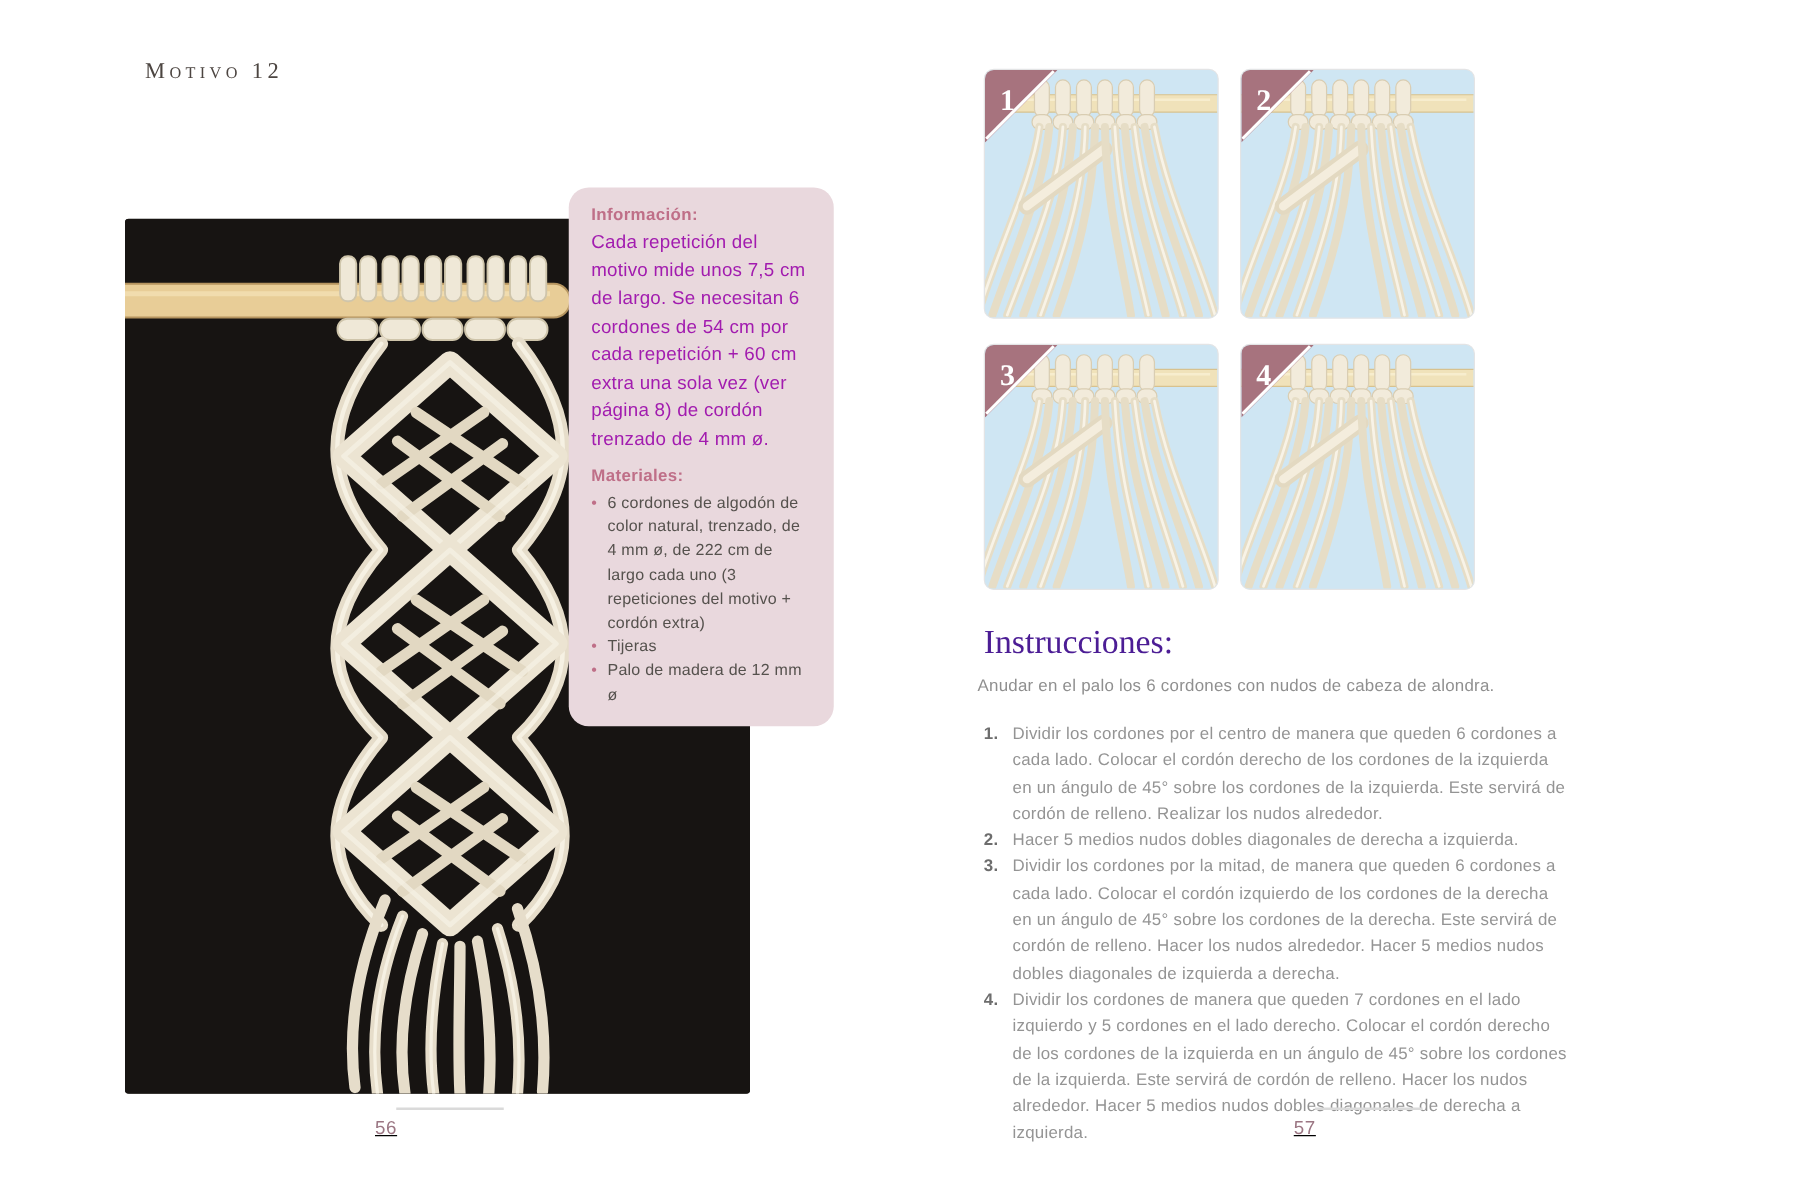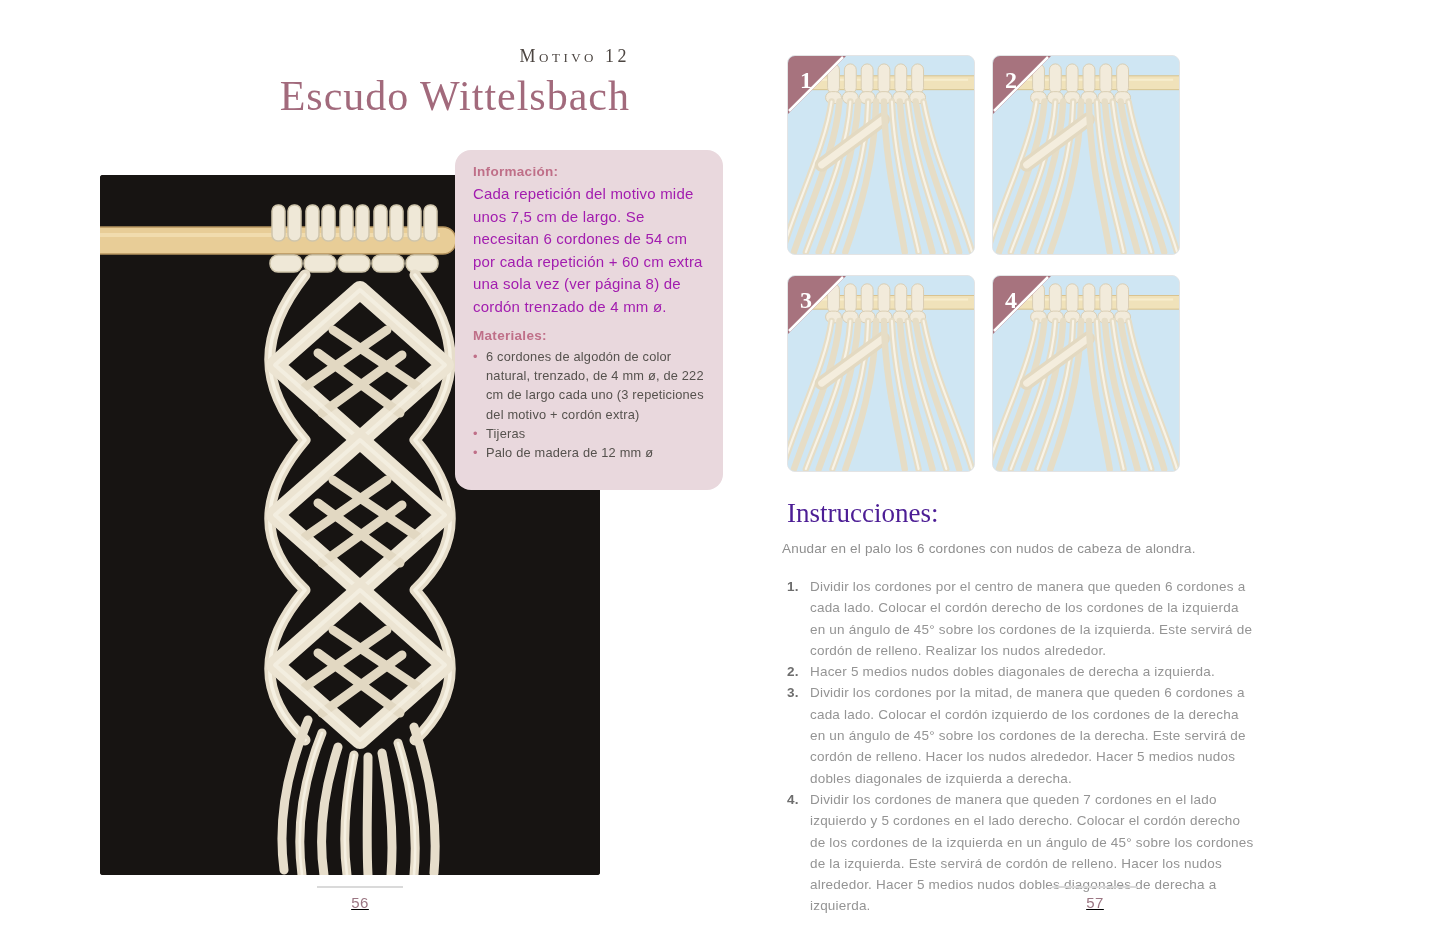--- a/index.html
+++ b/index.html
@@ -10,23 +10,23 @@
     width: 1445px;
     height: 952px;
     background: #ffffff;
     overflow: hidden;
     margin: 0 auto;
   }
 
   
   .title-block {
     position: absolute;
-    left: 100px; top: 46px;
+    left: 116px; top: 46px;
     width: 530px;
-    text-align: right;
+    text-align: left;
   }
   .motif-label {
     font-family: "Liberation Serif", serif;
     font-variant: small-caps;
     letter-spacing: 3.5px;
     font-size: 18px;
     color: #4c4541;
   }
   .page-title {
     font-family: "Liberation Serif", serif;
@@ -43,24 +43,24 @@
     width: 500px; height: 700px;
     border-radius: 3px;
     overflow: hidden;
     background: #171412;
   }
   .main-photo svg { display: block; width: 100%; height: 100%; }
 
   .info-box {
     position: absolute;
     left: 455px; top: 150px;
-    width: 268px;
+    width: 212px;
     background: #e9d8dd;
     border-radius: 16px;
-    padding: 14px 16px 28px 18px;
+    padding: 14px 16px 16px 18px;
     z-index: 3;
   }
   .info-box h3 {
     font-size: 13.5px;
     font-weight: bold;
     color: #bf6f88;
     letter-spacing: 0.3px;
     margin-bottom: 4px;
   }
   .info-box .materials-heading { margin-top: 10px; }
@@ -143,21 +143,20 @@
   .steps .step-num {
     flex: 0 0 23px;
     font-weight: bold;
     color: #6d6d6d;
   }
 
   
   .folio {
     position: absolute;
     width: 120px;
-    text-align: center;
     text-decoration: underline;
   }
   .folio .rule {
     width: 86px;
     height: 2px;
     background: #dadada;
     margin: 0 auto 6px auto;
   }
   .folio .num {
     font-size: 15px;
@@ -226,21 +225,20 @@
         </g>
       </g>
     </symbol>
   </defs>
 </svg>
 
 <div class="stage">
 
   <header class="title-block">
     <div class="motif-label">Motivo 12</div>
-    <h1 class="page-title">Escudo Wittelsbach</h1>
   </header>
 
   <figure class="main-photo">
     <svg viewBox="0 0 500 700" preserveAspectRatio="none">
       <rect x="0" y="0" width="500" height="700" fill="#171412"></rect>
 
       <rect x="-14" y="52" width="370" height="27" rx="13" fill="#e8cd97" stroke="#b5945f" stroke-width="1.5"></rect>
       <line x1="0" y1="60" x2="340" y2="60" stroke="#f5e3b8" stroke-width="4" opacity="0.7"></line>
 
       <g fill="#efe8d7" stroke="#cfc5ab" stroke-width="1.5">

